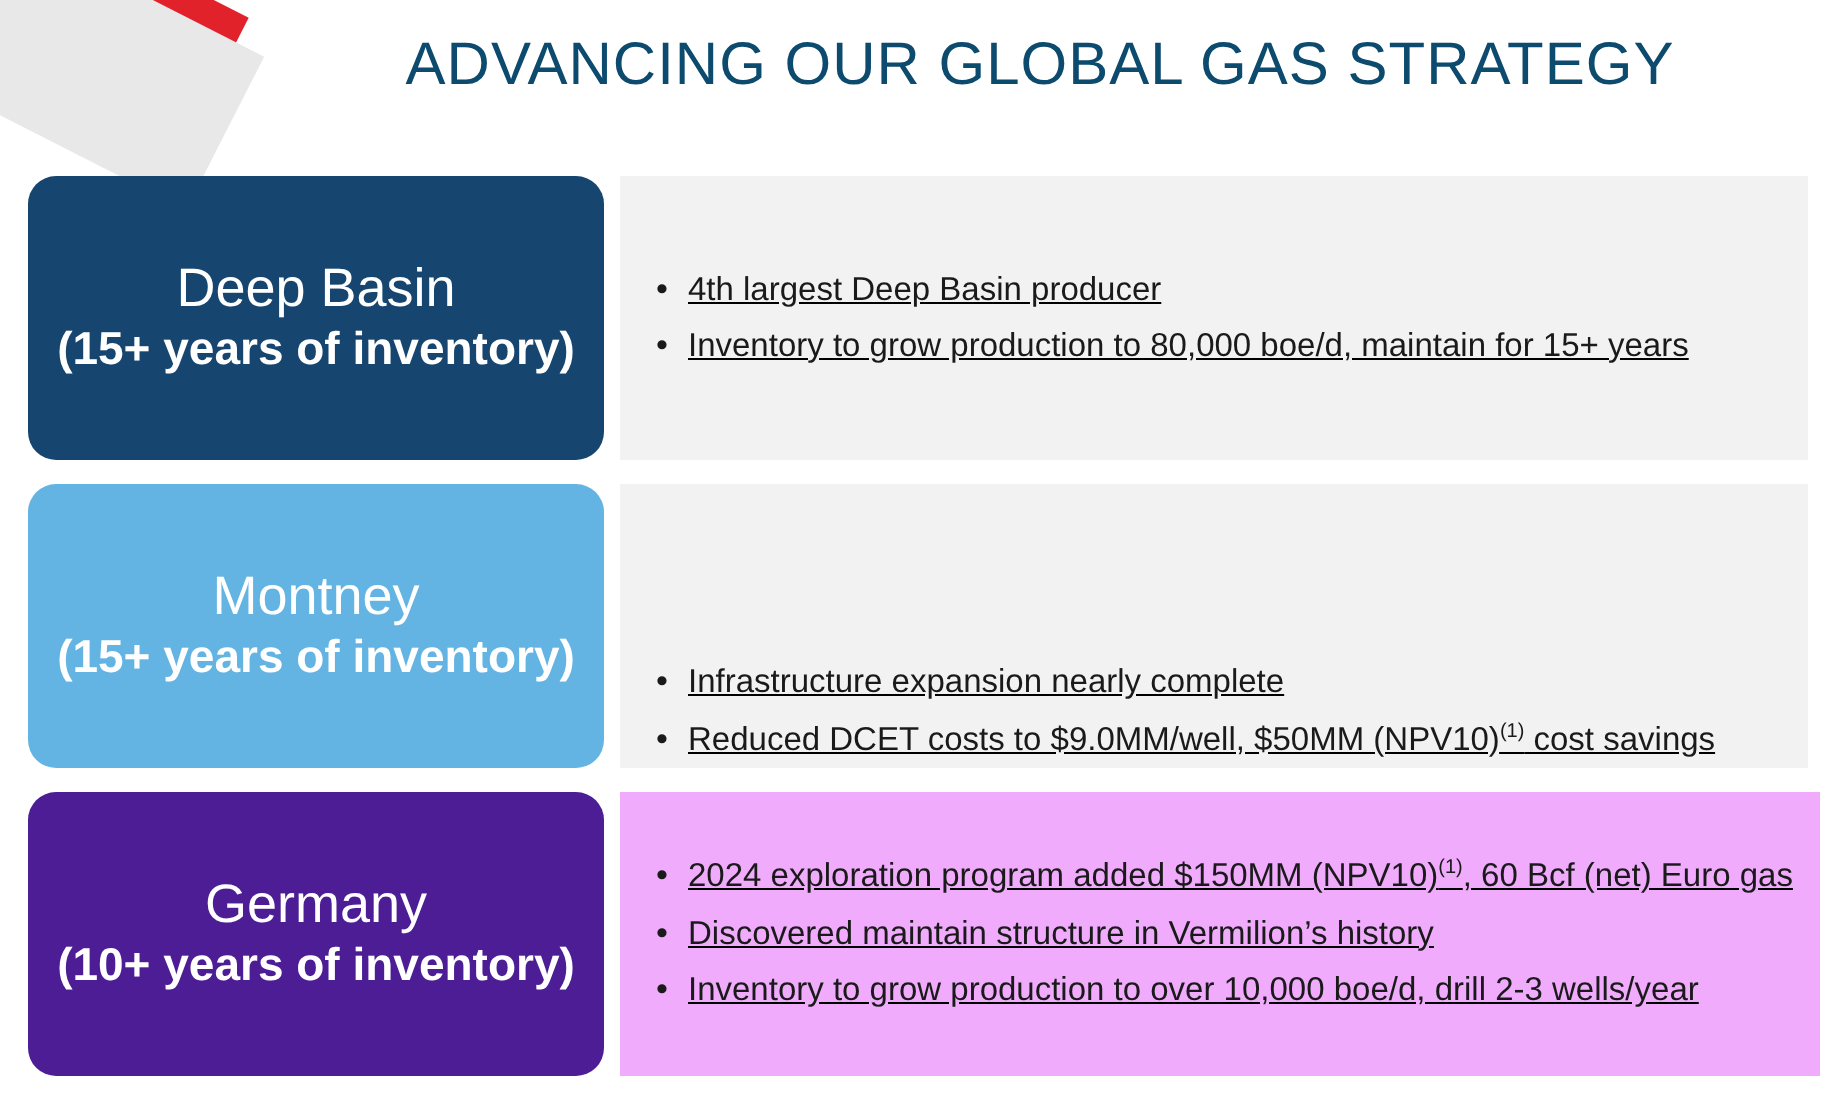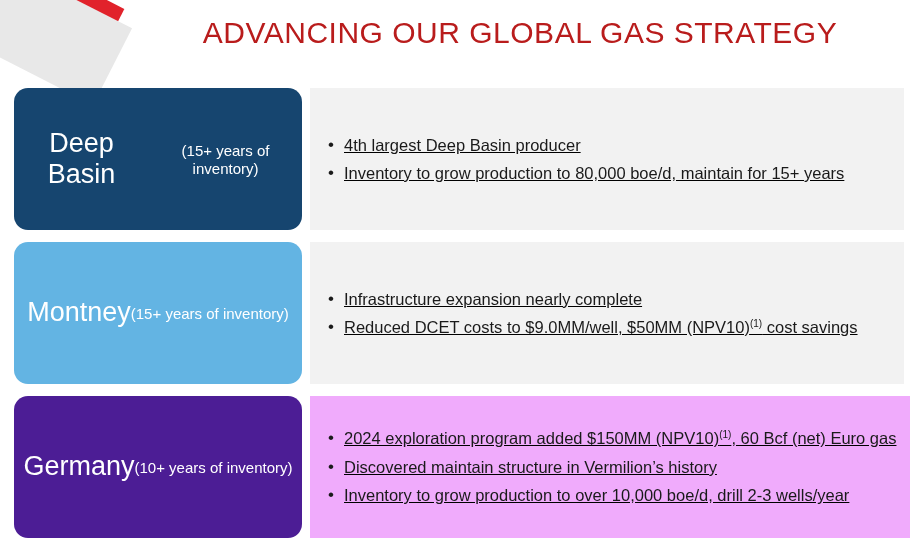--- a/index.html
+++ b/index.html
@@ -48,21 +48,21 @@
 
   
   .title {
     position: absolute;
     top: 16px;
     left: 150px;
     width: 740px;
     text-align: center;
     font-size: 30px;
     letter-spacing: 0.5px;
-    color: #b91c1c;
+    color: #0c4a6e;
     font-weight: 400;
   }
 
   
   .rows {
     position: absolute;
     top: 88px;
     left: 14px;
     width: 890px;
   }
@@ -71,35 +71,35 @@
     align-items: stretch;
     margin-bottom: 12px;
     height: 142px;
   }
   .pill {
     width: 288px;
     flex: 0 0 288px;
     border-radius: 14px;
     color: #ffffff;
     display: flex;
-    flex-direction: row;
+    flex-direction: column;
     align-items: center;
     justify-content: center;
     text-align: center;
   }
   .pill-name {
     font-size: 27px;
     line-height: 1.15;
     font-weight: 400;
   }
   .pill-sub {
-    font-size: 15px;
+    font-size: 23px;
     line-height: 1.2;
     margin-top: 1px;
-    font-weight: 400;
+    font-weight: 700;
   }
   .panel {
     flex: 1 1 auto;
     background: #f2f2f2;
     margin-left: 8px;
     display: flex;
     flex-direction: column;
     justify-content: center;
     padding: 0 14px 0 16px;
     box-sizing: border-box;
@@ -155,21 +155,21 @@
         <li><span>Inventory to grow production to 80,000 boe/d, maintain for 15+ years</span><sup></sup><span></span></li>
       </ul>
     </div>
   </div>
 
   <div class="row">
     <div class="pill" style="background: rgb(99, 180, 227); text-align: center;">
       <div class="pill-name">Montney</div>
       <div class="pill-sub">(15+ years of inventory)</div>
     </div>
-    <div class="panel" style="background: rgb(242, 242, 242);">
+    <div class="panel" style="background: rgb(242, 242, 242); justify-content: flex-end;">
       <ul class="bullets">
         <li><span>Infrastructure expansion nearly complete</span><sup></sup><span></span></li>
         <li><span>Reduced DCET costs to $9.0MM/well, $50MM (NPV10)</span><sup>(1)</sup><span> cost savings</span></li>
       </ul>
     </div>
   </div>
 
   <div class="row">
     <div class="pill" style="background: #4c1d95;">
       <div class="pill-name">Germany</div>

